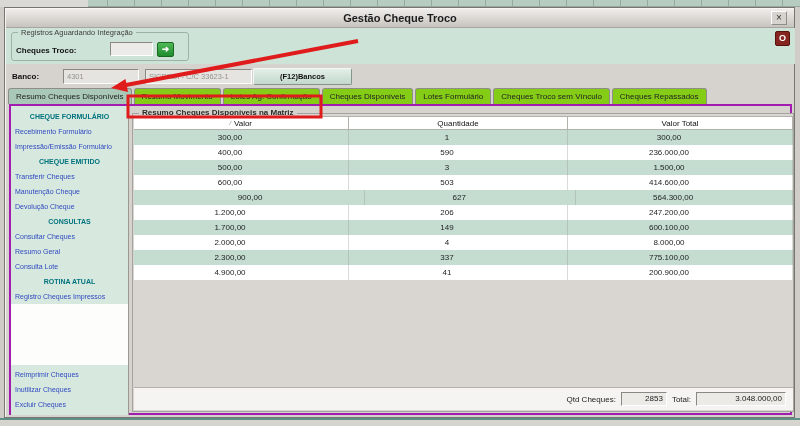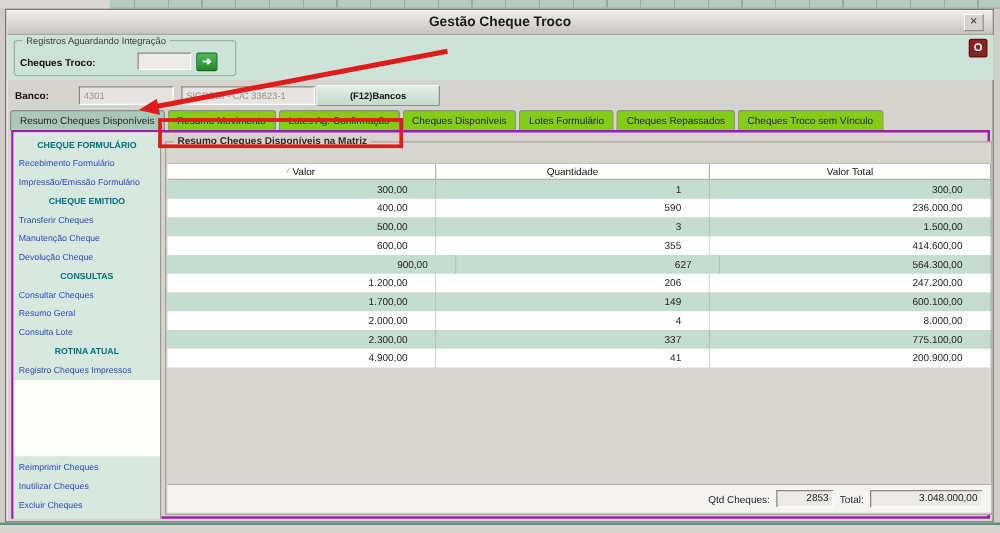--- a/index.html
+++ b/index.html
@@ -76,29 +76,29 @@
   .sb-header{font-size:7px;font-weight:bold;color:#00727e;text-align:center;line-height:15px;white-space:nowrap;}
   .sb-item{font-size:7px;color:#2f49c0;padding-left:4px;line-height:15px;white-space:nowrap;cursor:default;}
 
   
   .groupbox{position:absolute;left:121px;top:7px;width:662px;height:299px;
     border:1px solid #a5a39d;background:#d9d6d2;}
   .group-title{position:absolute;left:6px;top:-6px;background:var(--dlg-gray);padding:0 3px;
     font-size:8px;font-weight:bold;color:#2a2a2a;white-space:nowrap;z-index:2;}
 
   
-  .table{position:absolute;left:1px;top:16px;width:659px;}
+  .table{position:absolute;left:1px;top:2px;width:659px;}
   .thead{display:flex;height:14px;background:#fff;border-top:1px solid #b3b1ab;}
   .th{border-right:1px solid #b3b1ab;border-bottom:1px solid #b3b1ab;font-size:8px;color:#111;
     display:flex;align-items:center;justify-content:center;gap:3px;}
   .sort-glyph{font-size:6px;color:#777;}
   .trow{display:flex;height:15px;}
   .trow:nth-child(odd){background:var(--row-green);}
   .trow:nth-child(even){background:#fff;}
-  .td{font-size:8px;color:#1d1d1d;text-align:right;padding-right:22px;line-height:15px;
+  .td{font-size:8px;color:#1d1d1d;text-align:center;padding-right:22px;line-height:15px;
     border-right:1px solid rgba(150,150,145,.35);}
 
   
   .totals{position:absolute;left:1px;bottom:1px;width:659px;height:23px;background:#f5f4f2;
     border-top:1px solid #b3b1ab;display:flex;align-items:center;justify-content:flex-end;gap:5px;padding-right:7px;}
   .tot-label{font-size:8px;color:#222;}
   .tot-box{height:14px;background:#eceae6;border:1px solid #8a8882;border-bottom-color:#fff;border-right-color:#fff;
     font-size:8px;color:#222;text-align:right;padding:1px 3px 0 0;}
   .qtd-box{width:46px;}
   .total-box{width:90px;padding-left:18px;}
@@ -135,22 +135,22 @@
   <input class="ro-input bank-code" readonly="" value="4301" style="">
   <input class="ro-input bank-name" readonly="" value="SICREDI - C/C 33623-1" style="">
   <div class="bancos-btn">(F12)Bancos</div>
 
   <div class="tab-bar">
       <div class="tab active">Resumo Cheques Disponíveis</div>
       <div class="tab">Resumo Movimento</div>
       <div class="tab">Lotes Ag. Confirmação</div>
       <div class="tab">Cheques Disponíveis</div>
       <div class="tab">Lotes Formulário</div>
+      <div class="tab">Cheques Troco sem Vínculo</div>
       <div class="tab">Cheques Repassados</div>
-      <div class="tab">Cheques Troco sem Vínculo</div>
     </div>
 
   <div class="content">
 
     <div class="sidebar">
       <div class="sb-top">
           <div class="sb-header">CHEQUE FORMULÁRIO</div>
           <div class="sb-item">Recebimento Formulário</div>
           <div class="sb-item">Impressão/Emissão Formulário</div>
           <div class="sb-header">CHEQUE EMITIDO</div>
@@ -199,21 +199,21 @@
               <div class="td" style="width: 219px;">590</div>
               <div class="td" style="width: 225px;">236.000,00</div>
             </div>
             <div class="trow">
               <div class="td" style="width: 215px;">500,00</div>
               <div class="td" style="width: 219px;">3</div>
               <div class="td" style="width: 225px;">1.500,00</div>
             </div>
             <div class="trow">
               <div class="td" style="width: 215px;">600,00</div>
-              <div class="td" style="width: 219px;">355</div>
+              <div class="td" style="width: 219px;">503</div>
               <div class="td" style="width: 225px;">414.600,00</div>
             </div>
             <div class="trow">
               <div class="td" style="width: 215px; margin-left: 24px;">900,00</div>
               <div class="td" style="width: 219px;">627</div>
               <div class="td" style="width: 225px;">564.300,00</div>
             </div>
             <div class="trow">
               <div class="td" style="width: 215px;">1.200,00</div>
               <div class="td" style="width: 219px;">206</div>

